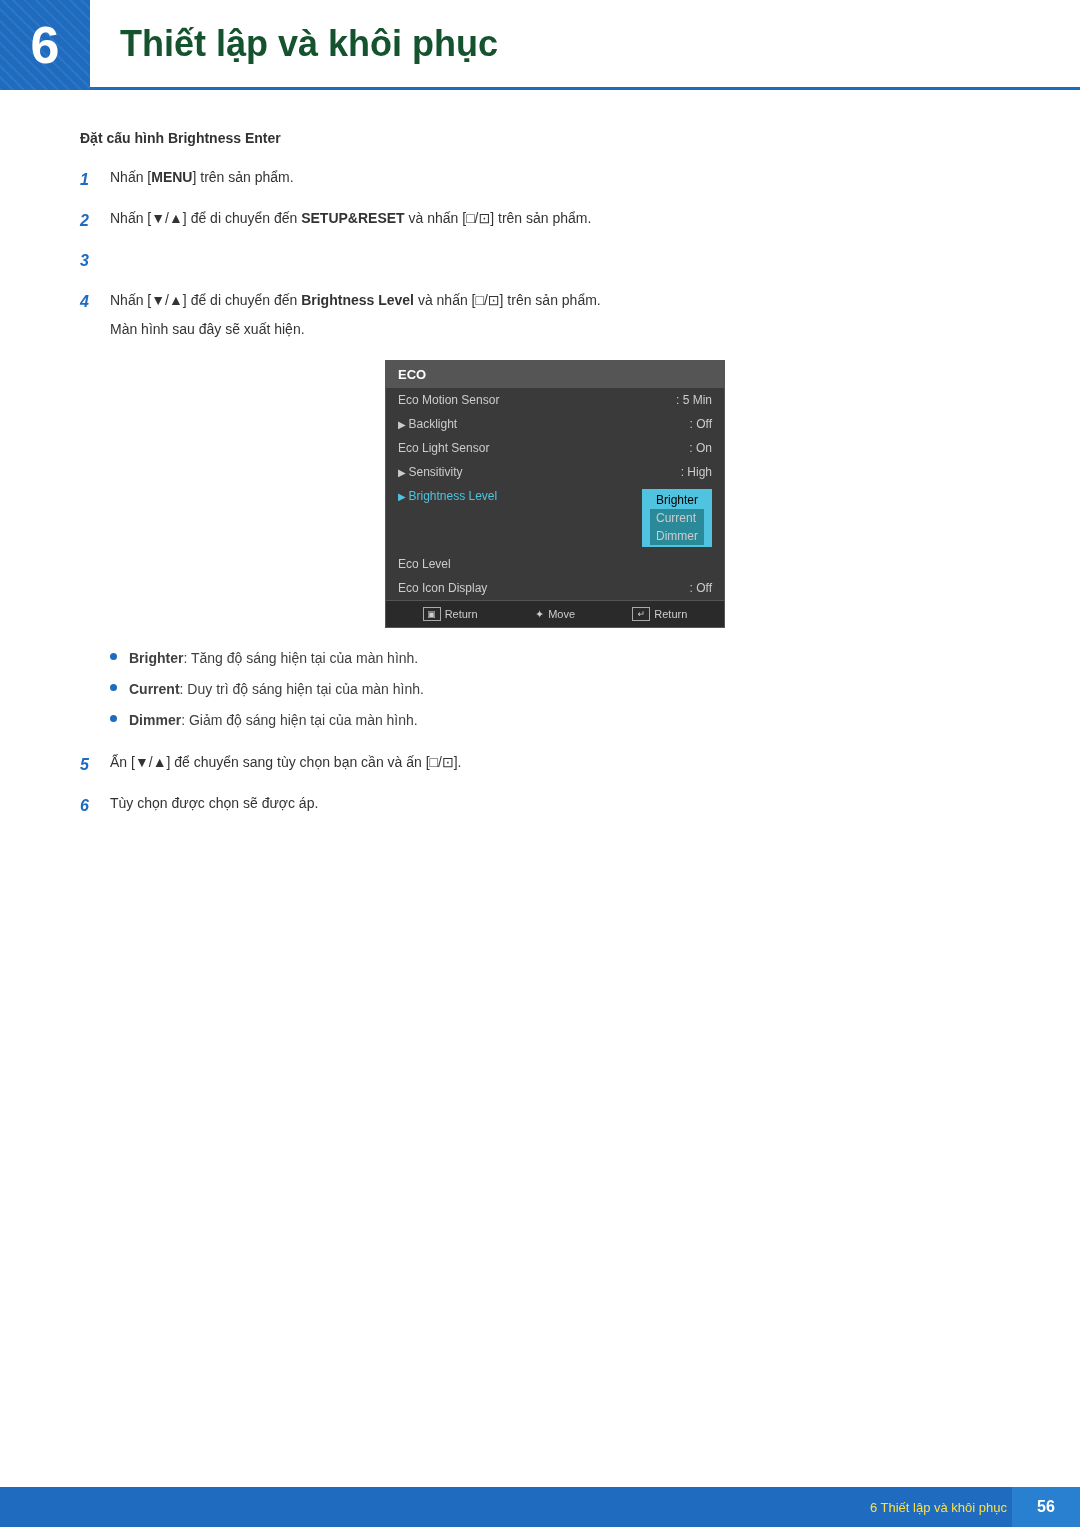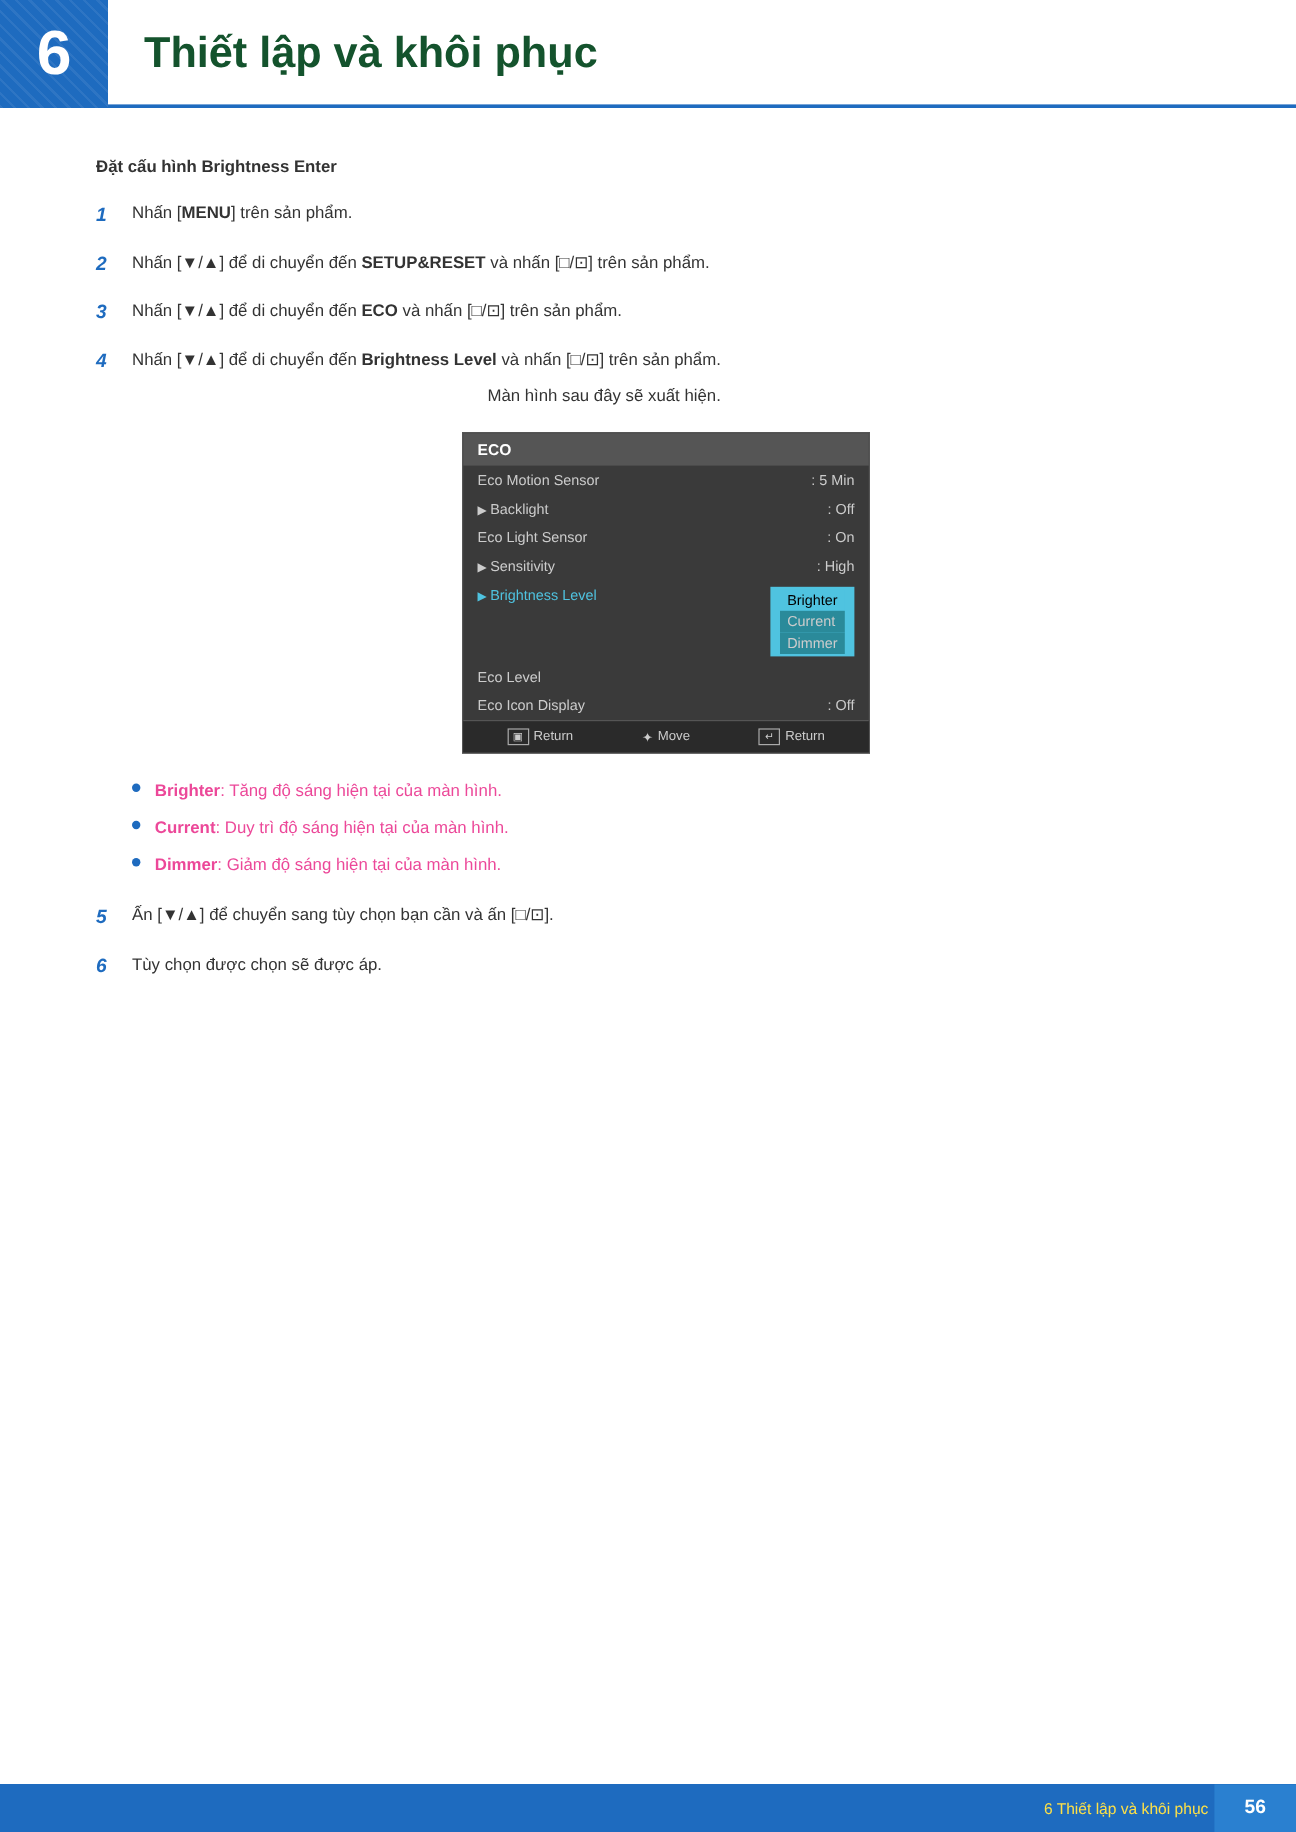--- a/index.html
+++ b/index.html
@@ -113,21 +113,20 @@
     }
 
     .step-text b {
       font-weight: bold;
     }
 
     .step-sub {
       margin-top: 6px;
       font-size: 14px;
       color: #333;
-      text-align: right;
     }
 
     
     .osd-container {
       display: flex;
       justify-content: center;
       margin: 20px 0 20px 30px;
     }
 
     .osd-screen {
@@ -227,21 +226,21 @@
     .bullet-list {
       list-style: none;
       margin: 10px 0 20px 30px;
     }
 
     .bullet-item {
       display: flex;
       align-items: flex-start;
       margin-bottom: 10px;
       font-size: 14px;
-      color: #ec4899;
+      color: #404040;
       line-height: 1.5;
     }
 
     .bullet-dot {
       width: 7px;
       height: 7px;
       background: #1e6bbf;
       border-radius: 50%;
       flex-shrink: 0;
       margin-top: 5px;
@@ -309,21 +308,20 @@
       <span class="step-text">Nhấn [<b>MENU</b>] trên sản phẩm.</span>
     </li>
 
     <li class="step-item">
       <span class="step-number">2</span>
       <span class="step-text">Nhấn [▼/▲] để di chuyển đến <b>SETUP&amp;RESET</b> và nhấn [□/⊡] trên sản phẩm.</span>
     </li>
 
     <li class="step-item">
       <span class="step-number">3</span>
-      <span class="step-text">Nhấn [▼/▲] để di chuyển đến <b>ECO</b> và nhấn [□/⊡] trên sản phẩm.</span>
     </li>
 
     <li class="step-item">
       <span class="step-number">4</span>
       <div>
         <span class="step-text">Nhấn [▼/▲] để di chuyển đến <b>Brightness Level</b> và nhấn [□/⊡] trên sản phẩm.</span>
         <div class="step-sub">Màn hình sau đây sẽ xuất hiện.</div>
       </div>
     </li>
 

